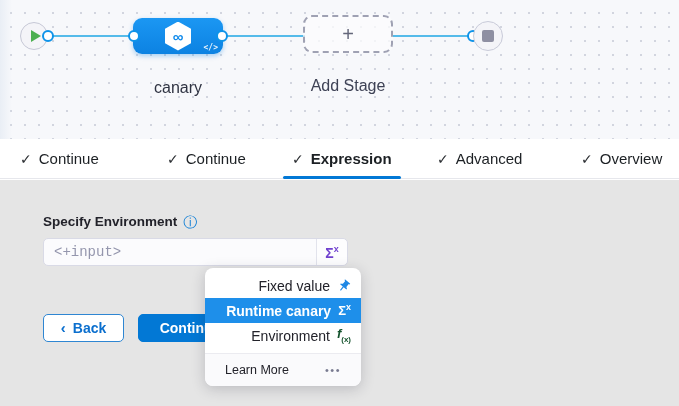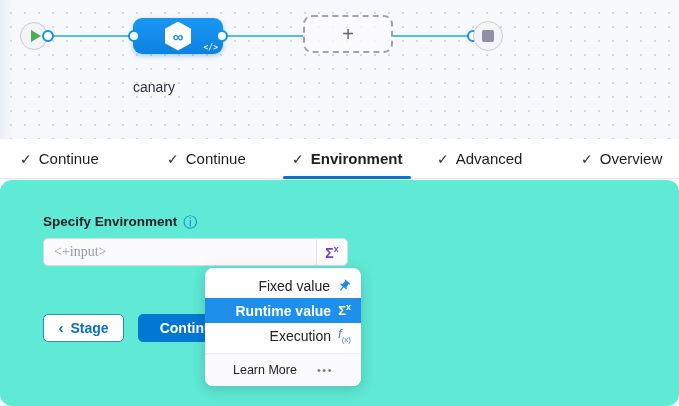--- a/index.html
+++ b/index.html
@@ -51,52 +51,52 @@
     background:rgba(252,252,254,.75); border:2px dashed #9fa1b3;
     display:flex; align-items:center; justify-content:center;
     color:#63667a; font-size:20px; font-weight:400;
   }
   .stop-node {
     position:absolute; left:473px; top:21px; width:30px; height:30px; border-radius:50%;
     background:#f4f4f8; border:1.5px solid #c9cbd9;
     display:flex; align-items:center; justify-content:center;
   }
   .stop-square { width:12px; height:12px; border-radius:2px; background:#8e8fa2; }
-  .node-label { position:absolute; font-size:14px; color:#2f3342; text-align:left; }
+  .node-label { position:absolute; font-size:16px; color:#2f3342; text-align:center; }
   .label-canary { left:133px; top:79px; width:90px; }
   .label-addstage { left:296px; top:77px; width:104px; color:#3e4255; }
 
   
   .tabbar {
     position:absolute; left:0; top:139px; width:679px; height:40px; background:#fff;
     border-bottom:1px solid #e6e7ec;
   }
   .tab {
     position:absolute; top:0; height:39px; display:flex; align-items:center; gap:7px;
     font-size:15px; color:#1c2024; cursor:pointer; white-space:nowrap;
   }
   .tab .check { font-size:14px; color:#2c2f33; }
   .tab.active { font-weight:bold; }
   .tab.active::after {
     content:""; position:absolute; left:-9px; right:-9px; bottom:-1px; height:3px;
     background:#0278d5; border-radius:2px;
   }
 
   
-  .content { position:absolute; left:0; top:180px; width:679px; height:226px; background:#5eead4;border-radius:12px; }
+  .content { position:absolute; left:0; top:180px; width:679px; height:226px; background:#e5e5e5; }
   .field-label-row { position:absolute; left:43px; top:34px; display:flex; align-items:center; gap:6px; }
   .field-label { font-size:13.5px; font-weight:bold; color:#22222a; }
   .info-icon { color:#0278d5; font-size:14px; line-height:1; }
   .input-group {
     position:absolute; left:43px; top:58px; width:305px; height:28px;
     border:1px solid #d9dae6; border-radius:5px; background:#fbfbfd; display:flex;
   }
   .text-input {
     flex:1; border:none; outline:none; background:transparent; padding:0 10px;
-    font-size:14px; color:#9496ad; font-family:Liberation Serif, serif;
+    font-size:14px; color:#9496ad; font-family:Liberation Mono, monospace;
   }
   .sigma-btn {
     width:31px; border-left:1px solid #e2e3ec; background:#fdfdfe; border-radius:0 5px 5px 0;
     display:flex; align-items:center; justify-content:center;
     color:#7142cf; font-size:14px; font-weight:bold; cursor:pointer;
   }
   .btn-row { position:absolute; left:43px; top:134px; display:flex; gap:14px; }
   .btn {
     height:28px; border-radius:5px; font-size:14px; font-weight:bold;
     display:flex; align-items:center; justify-content:center; cursor:pointer;
@@ -112,26 +112,26 @@
     position:absolute; left:205px; top:268px; width:156px; background:#fff;
     border-radius:8px; box-shadow:0 3px 14px rgba(40,41,61,.22); z-index:10; overflow:hidden;
   }
   .dd-items { padding:5px 0; }
   .dd-item {
     height:25px; display:flex; align-items:center; justify-content:flex-end; gap:7px;
     padding:0 10px; font-size:14px; color:#22222a; cursor:pointer;
   }
   .dd-item.selected { background:#1e8fea; color:#fff; font-weight:bold; }
   .dd-sigma { font-size:13px; font-weight:bold; }
-  .dd-fx { color:#3b82f6; font-size:13px; font-style:italic; font-weight:normal; line-height:1; }
+  .dd-fx { color:#14532d; font-size:13px; font-style:italic; font-weight:bold; line-height:1; }
   .dd-fx sub { font-size:8px; font-style:normal; }
   .pin-icon { width:14px; height:14px; display:inline-block; }
   .dd-footer {
     display:flex; align-items:center; justify-content:space-between;
-    background:#fafafc; border-top:1px solid #ebebf0; padding:9px 28px;
+    background:#fafafc; border-top:1px solid #ebebf0; padding:9px 20px;
   }
   .dd-footer-label { font-size:12.5px; color:#22222a; cursor:pointer; }
   .dd-dots { font-size:11px; color:#787a90; letter-spacing:1.5px; cursor:pointer; }
   sup.sx { font-size:9px; }
 </style>
 </head>
 <body>
 
 <div class="canvas">
   <div class="canvas-edge"></div>
@@ -157,34 +157,35 @@
   <div class="add-stage-node">
     <span>+</span>
   </div>
 
   <div class="conn-ring" style="left:467px;"></div>
   <div class="stop-node">
     <div class="stop-square"></div>
   </div>
 
   <div class="node-label label-canary">canary</div>
+  <div class="node-label label-addstage">Add Stage</div>
 </div>
 
 <div class="tabbar">
   <div class="tab" style="left:20px;">
     <span class="check">✓</span>
     <span>Continue</span>
   </div>
   <div class="tab" style="left:167px;">
     <span class="check">✓</span>
     <span>Continue</span>
   </div>
   <div class="tab active" style="left:292px;">
     <span class="check">✓</span>
-    <span>Environment</span>
+    <span>Expression</span>
   </div>
   <div class="tab" style="left:437px;">
     <span class="check">✓</span>
     <span>Advanced</span>
   </div>
   <div class="tab" style="left:581px;">
     <span class="check">✓</span>
     <span>Overview</span>
   </div>
 </div>
@@ -198,42 +199,42 @@
   <div class="input-group">
     <input class="text-input" type="text" value="&lt;+input&gt;" style="">
     <div class="sigma-btn">
       <span><span>Σ</span><sup class="sx">x</sup></span>
     </div>
   </div>
 
   <div class="btn-row">
     <div class="btn btn-back">
       <span class="chev">‹</span>
-      <span>Stage</span>
+      <span>Back</span>
     </div>
     <div class="btn btn-continue">
       <span>Continue</span>
     </div>
   </div>
 </div>
 
 <div class="dropdown">
   <div class="dd-items">
     <div class="dd-item">
       <span>Fixed value</span>
       <svg class="pin-icon" viewBox="0 0 24 24">
         <path transform="rotate(40 12 12)" fill="#1e88e5" d="M16 9V4h1c.55 0 1-.45 1-1s-.45-1-1-1H7c-.55 0-1 .45-1 1s.45 1 1 1h1v5c0 1.66-1.34 3-3 3v2h5.97v7l1 1 1-1v-7H19v-2c-1.66 0-3-1.34-3-3z"></path>
       </svg>
     </div>
     <div class="dd-item selected">
-      <span>Runtime value</span>
+      <span>Runtime canary</span>
       <span class="dd-sigma"><span>Σ</span><sup class="sx">x</sup></span>
     </div>
     <div class="dd-item">
-      <span>Execution</span>
+      <span>Environment</span>
       <span class="dd-fx"><span>f</span><sub>(x)</sub></span>
     </div>
   </div>
   <div class="dd-footer">
     <span class="dd-footer-label">Learn More</span>
     <span class="dd-dots">•••</span>
   </div>
 </div>
 
 </body></html>

